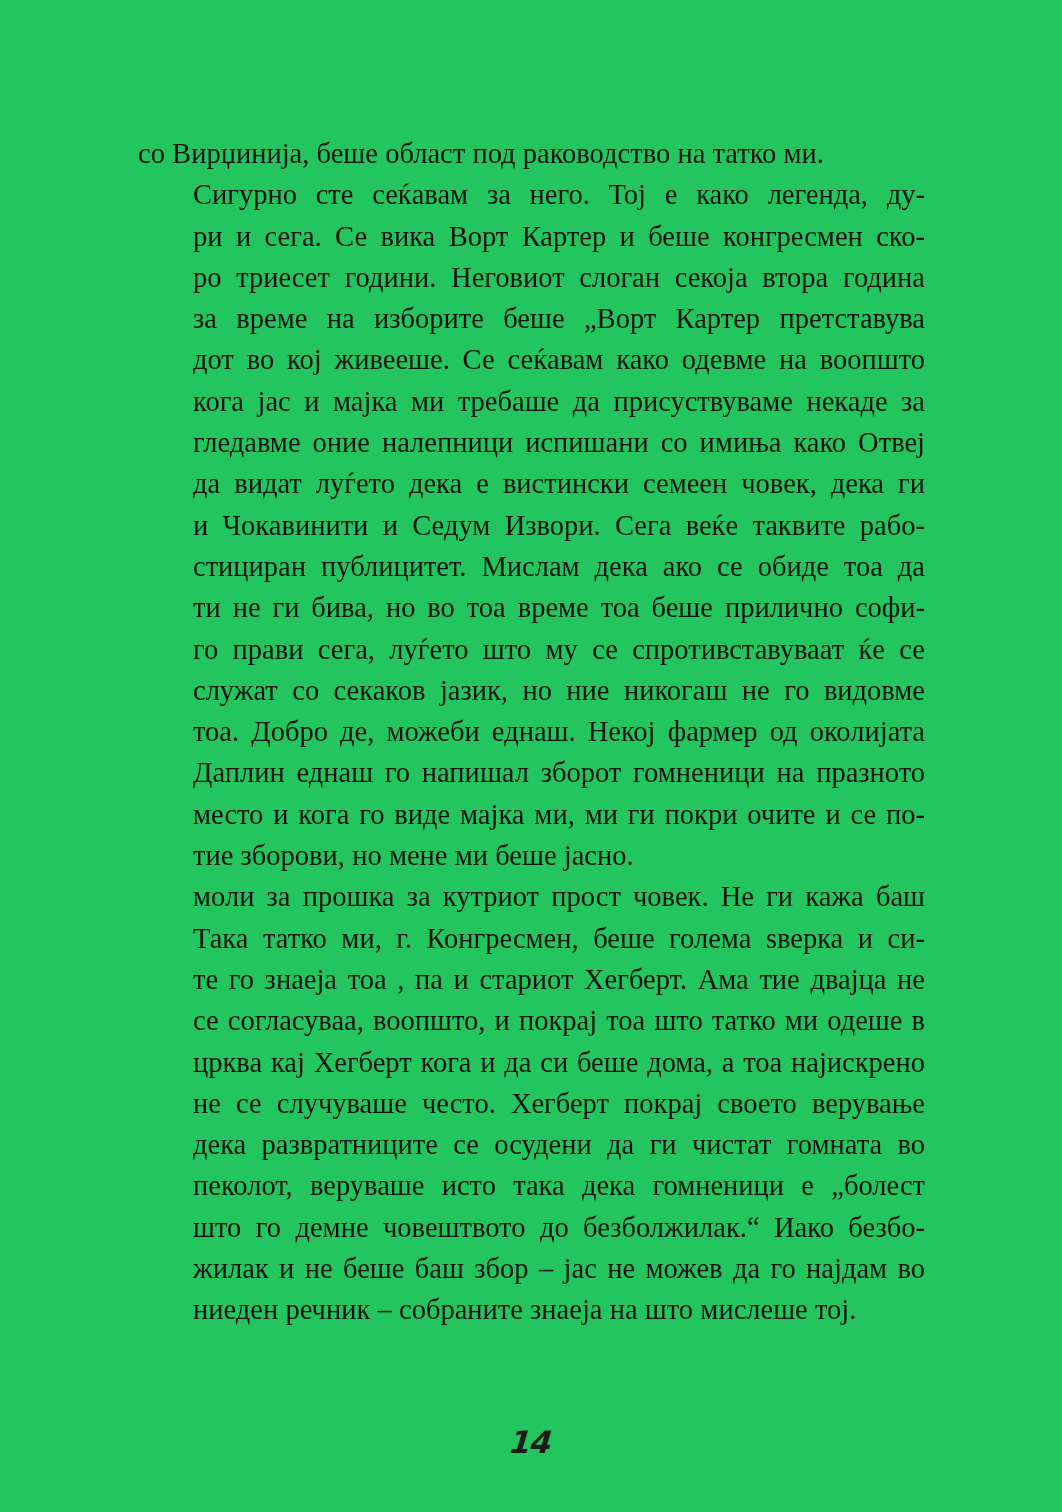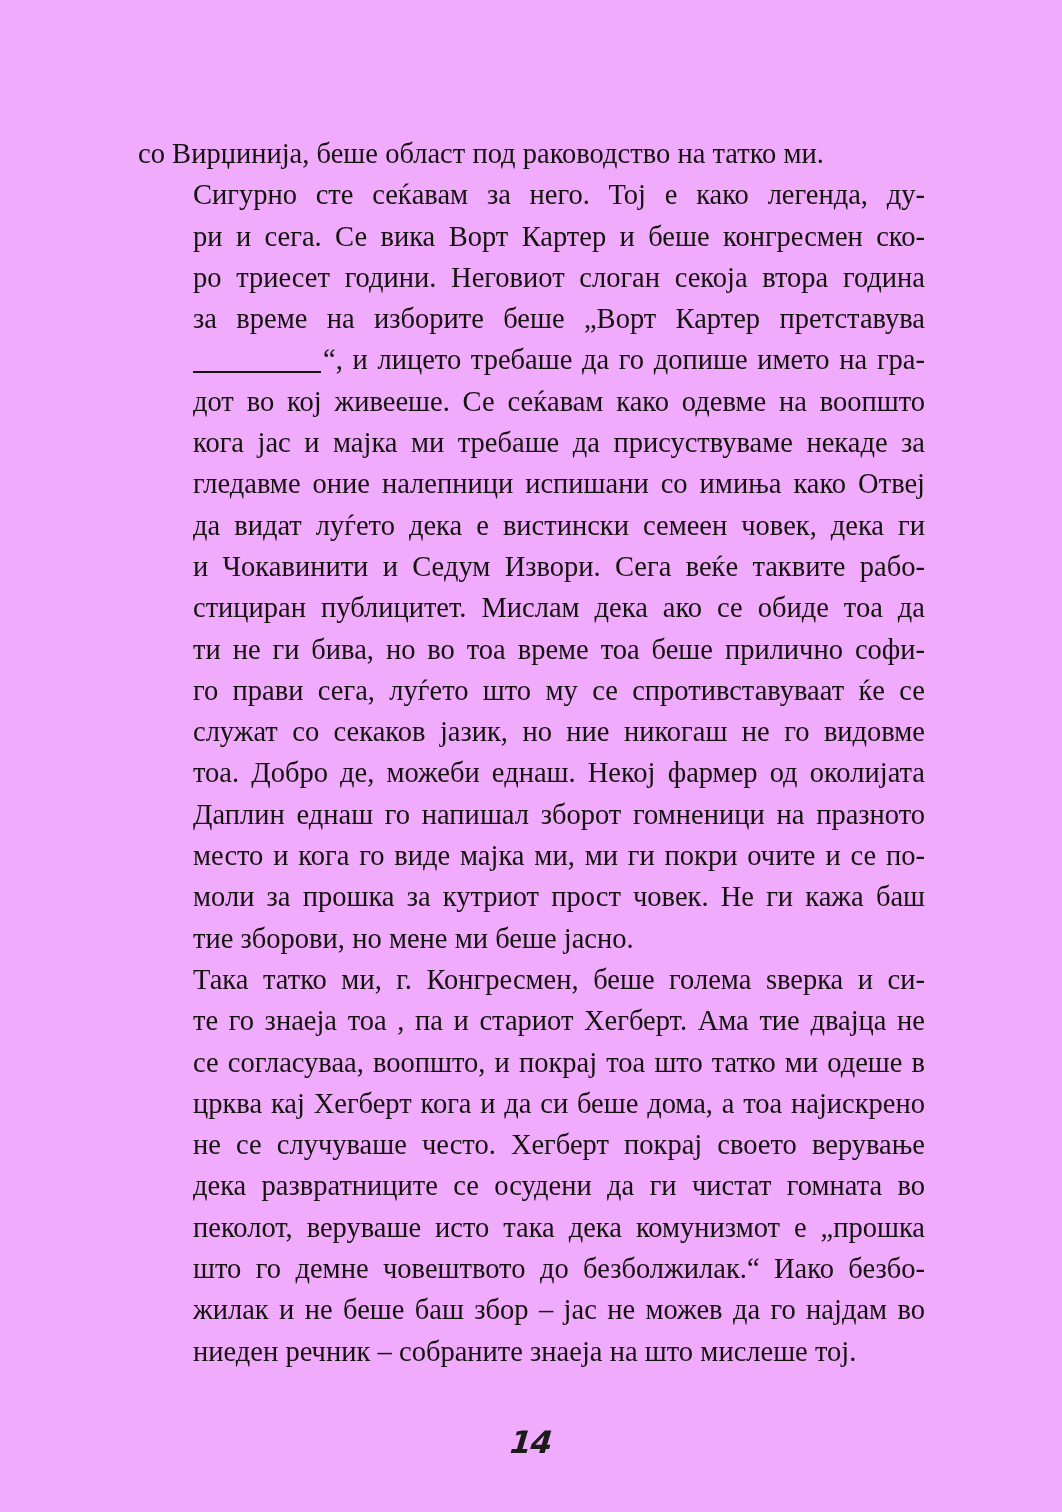--- a/index.html
+++ b/index.html
@@ -5,21 +5,21 @@
 <style>
   html, body {
     margin: 0;
     padding: 0;
     background: #ffffff;
   }
   .page {
     position: relative;
     width: 1062px;
     height: 1512px;
-    background: #f0abfc;
+    background: #22c55e;
     margin: 0 auto;
     overflow: hidden;
     box-sizing: border-box;
   }
   .text-block {
     position: absolute;
     left: 138px;
     top: 133px;
     width: 787px;
     font-family: "Liberation Serif", "DejaVu Serif", serif;
@@ -82,44 +82,43 @@
 
   <div class="text-block">
       <p class="para">
         <span class="line last">со Вирџинија, беше област под раководство на татко ми.</span>
       </p>
       <p class="para indent">
         <span class="line indent">Сигурно сте сеќавам за него. Тој е како легенда, ду-</span>
         <span class="line">ри и сега. Се вика Ворт Картер и беше конгресмен ско-</span>
         <span class="line">ро триесет години. Неговиот слоган секоја втора година</span>
         <span class="line">за време на изборите беше „Ворт Картер претставува</span>
-        <span class="line"><span class="blank-rule"></span><span>“, и лицето требаше да го допише името на гра-</span></span>
         <span class="line">дот во кој живееше. Се сеќавам како одевме на воопшто</span>
         <span class="line">кога јас и мајка ми требаше да присуствуваме некаде за</span>
         <span class="line">гледавме оние налепници испишани со имиња како Отвеј</span>
         <span class="line">да видат луѓето дека е вистински семеен човек, дека ги</span>
         <span class="line">и Чокавинити и Седум Извори. Сега веќе таквите рабо-</span>
         <span class="line">стициран публицитет. Мислам дека ако се обиде тоа да</span>
         <span class="line">ти не ги бива, но во тоа време тоа беше прилично софи-</span>
         <span class="line">го прави сега, луѓето што му се спротивставуваат ќе се</span>
         <span class="line">служат со секаков јазик, но ние никогаш не го видовме</span>
         <span class="line">тоа. Добро де, можеби еднаш. Некој фармер од околијата</span>
         <span class="line">Даплин еднаш го напишал зборот гомненици на празното</span>
         <span class="line">место и кога го виде мајка ми, ми ги покри очите и се по-</span>
+        <span class="line last">тие зборови, но мене ми беше јасно.</span>
         <span class="line">моли за прошка за кутриот прост човек. Не ги кажа баш</span>
-        <span class="line last">тие зборови, но мене ми беше јасно.</span>
       </p>
       <p class="para indent">
         <span class="line indent">Така татко ми, г. Конгресмен, беше голема ѕверка и си-</span>
         <span class="line">те го знаеја тоа , па и стариот Хегберт. Ама тие двајца не</span>
         <span class="line">се согласуваа, воопшто, и покрај тоа што татко ми одеше в</span>
         <span class="line">црква кај Хегберт кога и да си беше дома, а тоа најискрено</span>
         <span class="line">не се случуваше често. Хегберт покрај своето верување</span>
         <span class="line">дека развратниците се осудени да ги чистат гомната во</span>
-        <span class="line">пеколот, веруваше исто така дека комунизмот е „прошка</span>
+        <span class="line">пеколот, веруваше исто така дека гомненици е „болест</span>
         <span class="line">што го демне човештвото до безболжилак.“ Иако безбо-</span>
         <span class="line">жилак и не беше баш збор – јас не можев да го најдам во</span>
         <span class="line last">ниеден речник – собраните знаеја на што мислеше тој.</span>
       </p>
     </div>
 
   <div class="page-number">14</div>
 
 </div>
 

